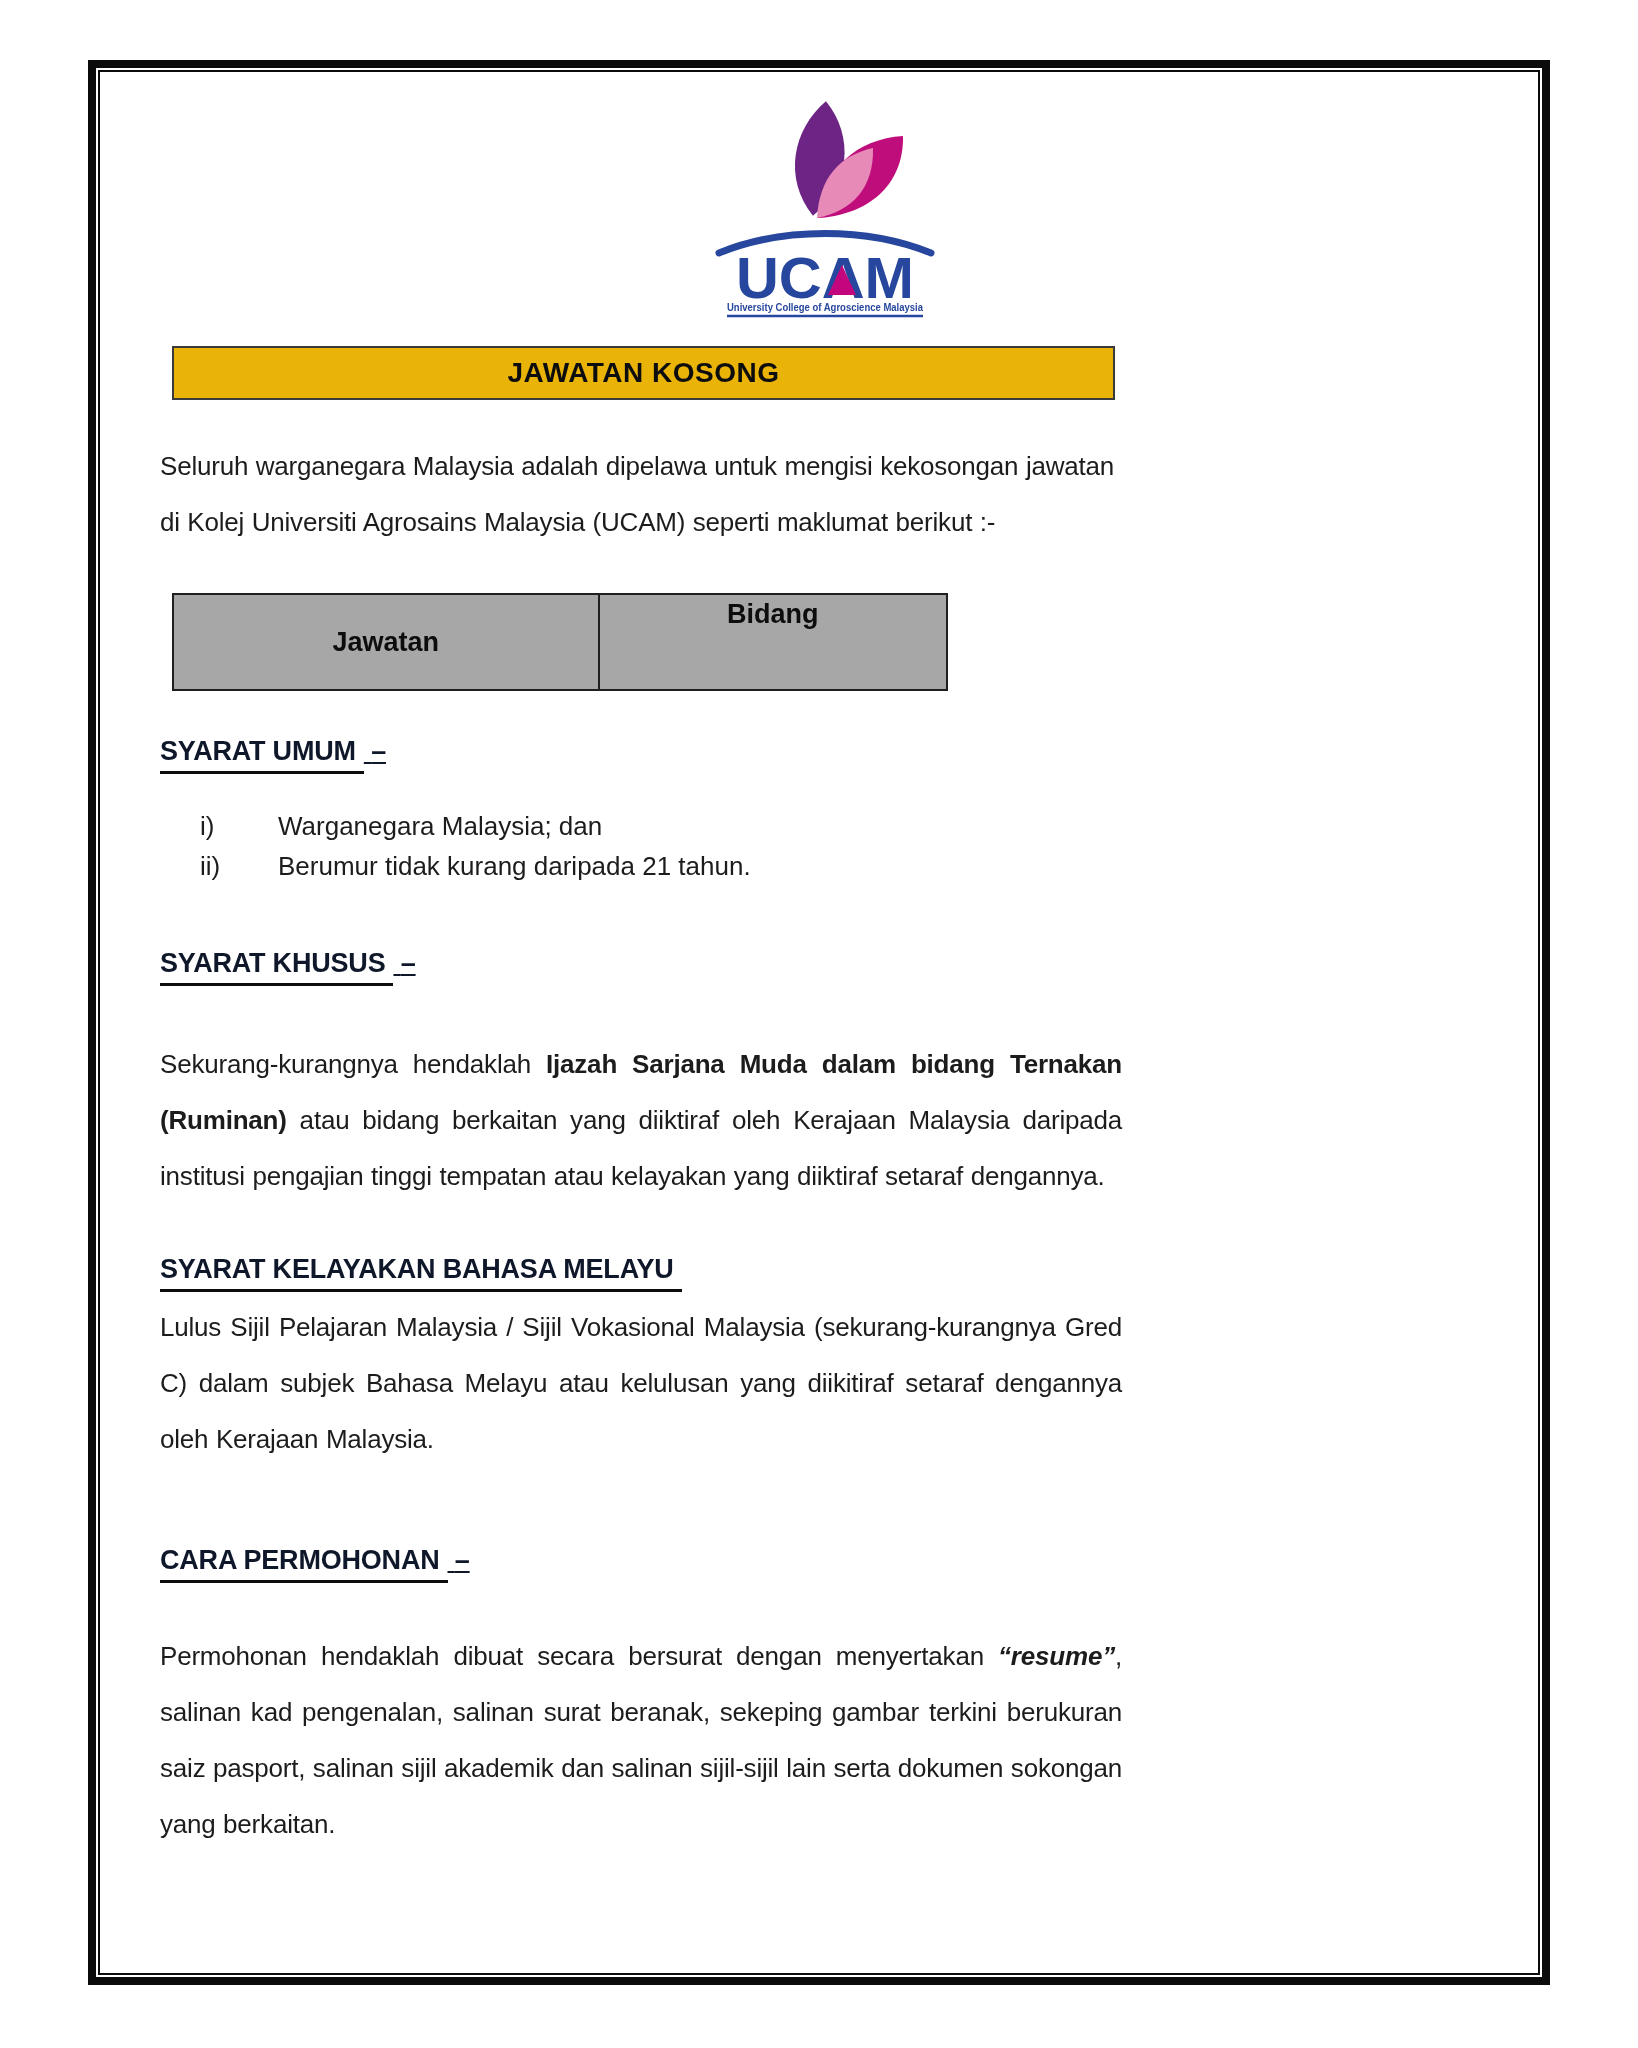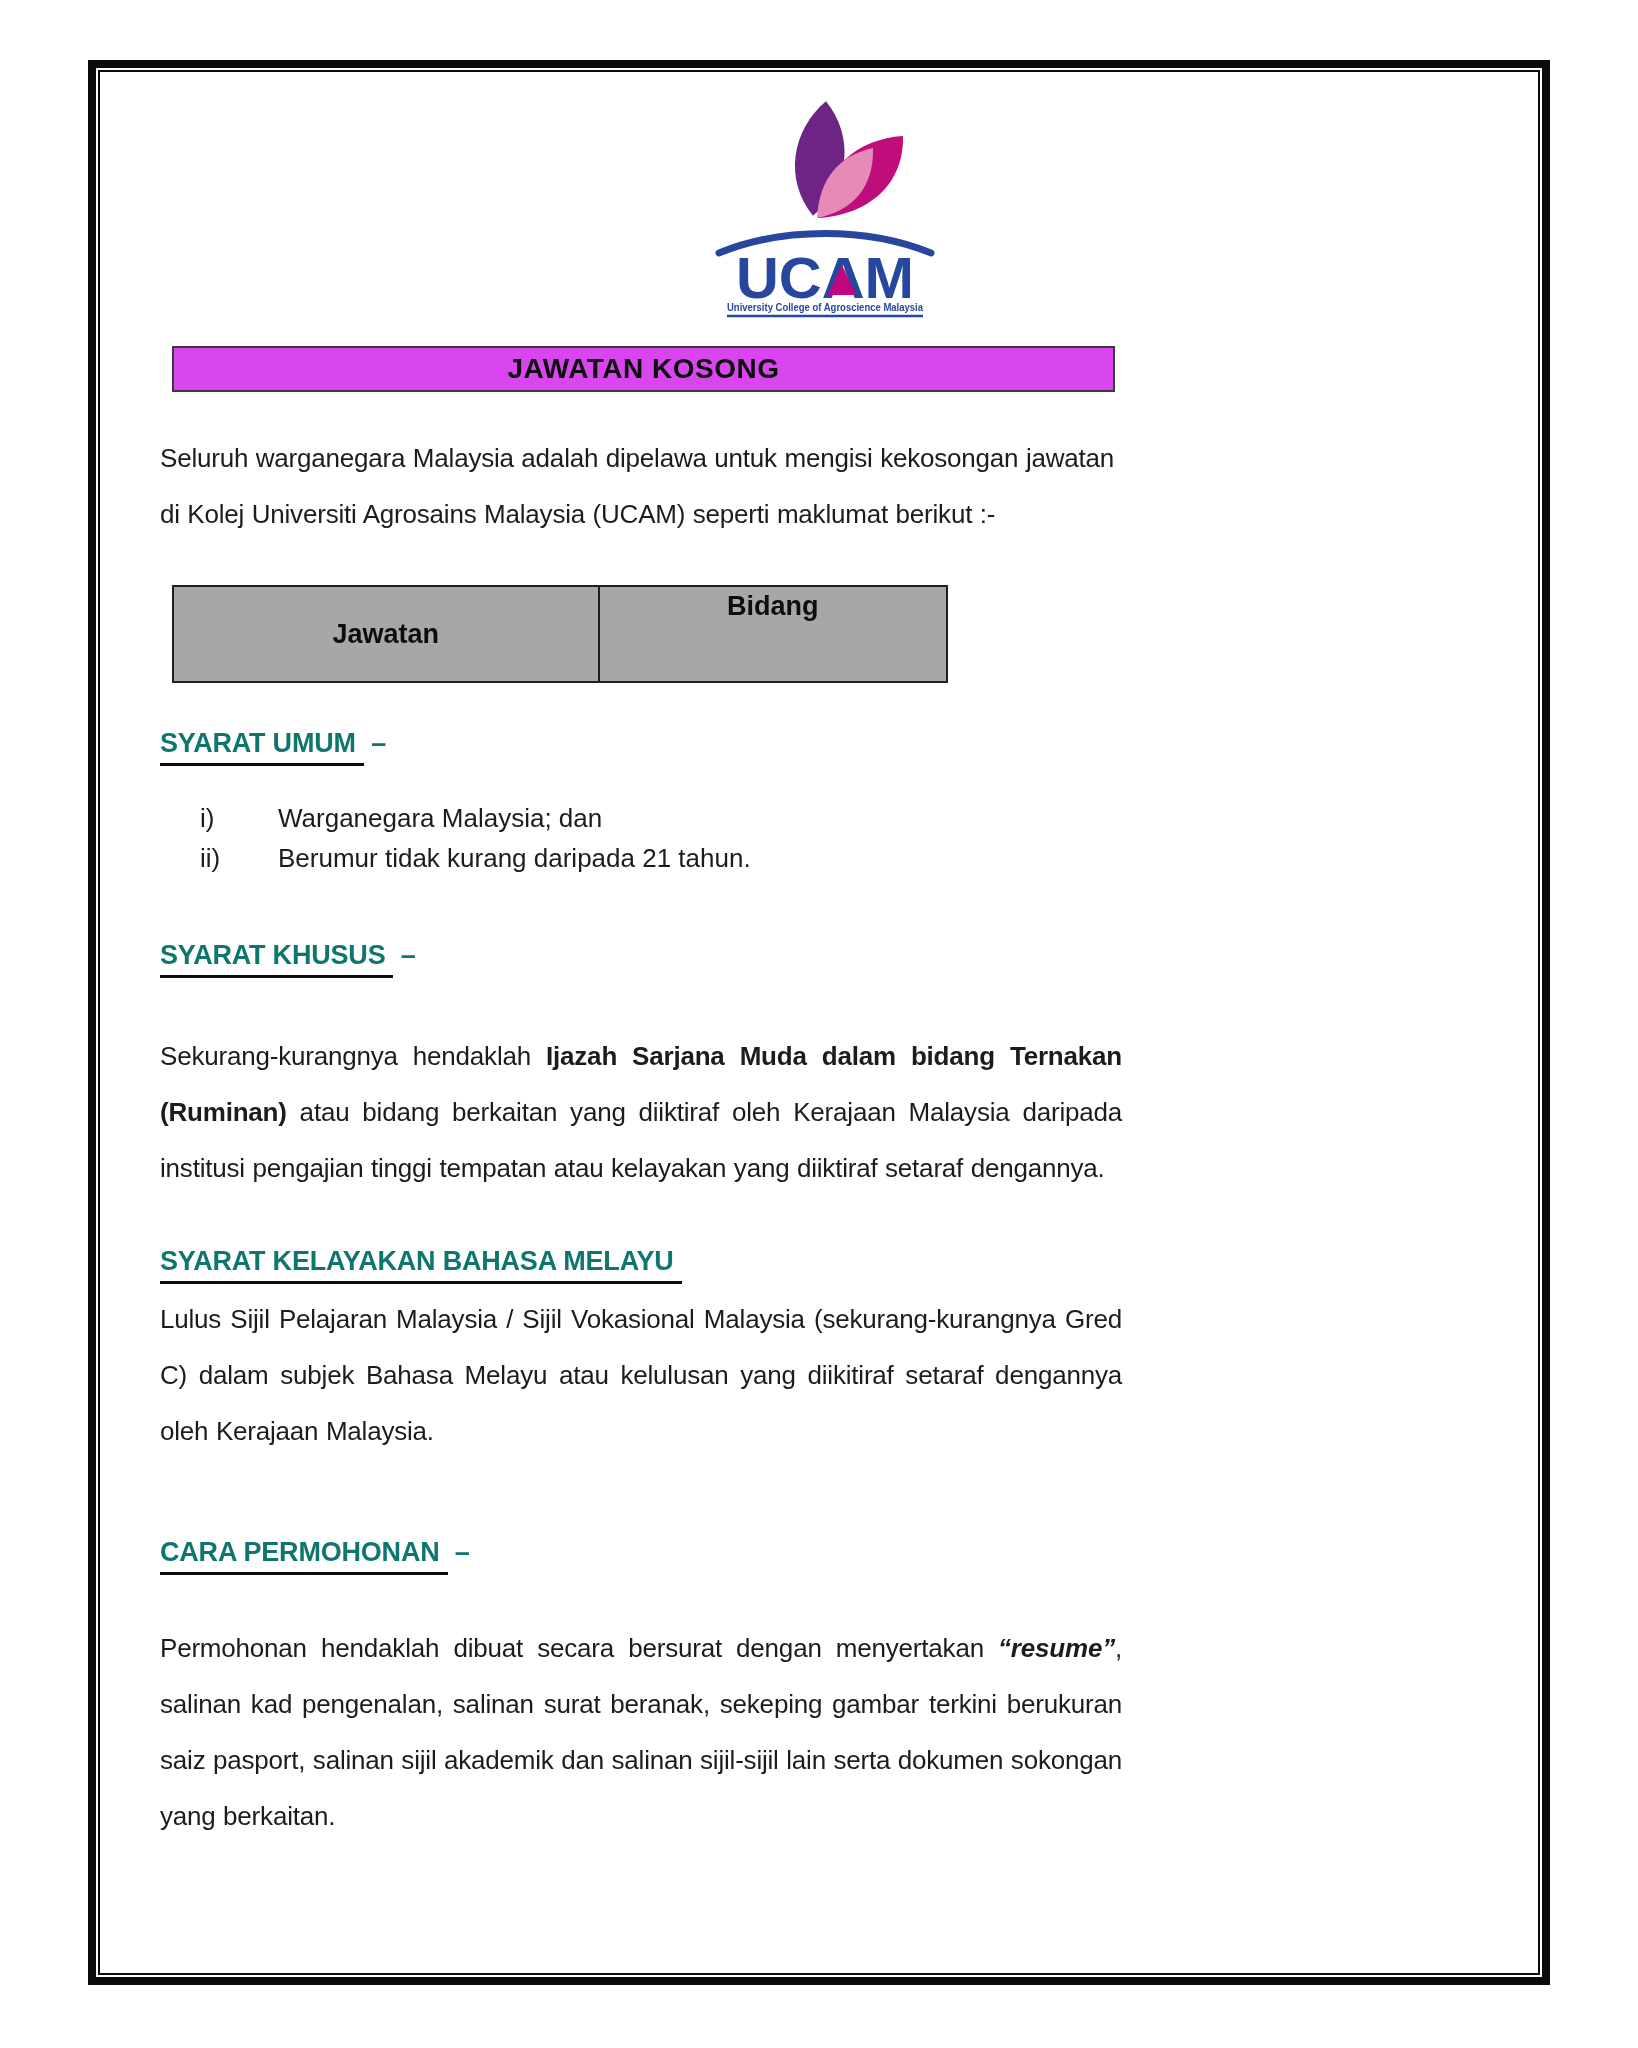--- a/index.html
+++ b/index.html
@@ -28,22 +28,22 @@
   }
   
   .logo-wrap {
     width: 240px;
     margin: 28px 0 0 545px;
   }
   
   .banner {
     margin: 22px 0 0 12px;
     width: 943px;
-    height: 46px;
-    background: #d946ef;
+    height: 54px;
+    background: #eab308;
     border: 2px solid #3a3a3a;
     display: flex;
     align-items: center;
     justify-content: center;
     font-weight: bold;
     font-size: 28px;
     letter-spacing: 0.5px;
     color: #0d0d0d;
   }
   
@@ -51,22 +51,23 @@
     font-size: 26px;
     line-height: 56px;
     letter-spacing: -0.2px;
     word-spacing: 0.5px;
   }
   .just { text-align: justify; }
   .intro { margin-top: 38px; }
   .heading {
     font-size: 27px;
     font-weight: bold;
-    color: #0f766e;
+    color: #0f172a;
     letter-spacing: -0.2px;
+    text-decoration: underline;
   }
   .heading .hu {
     border-bottom: 3px solid #0d0d0d;
     padding-bottom: 4px;
     padding-right: 8px;
     display: inline-block;
   }
   .h-umum   { margin-top: 45px; }
   .h-khusus { margin-top: 62px; }
   .h-bahasa { margin-top: 50px; margin-bottom: 7px; }

